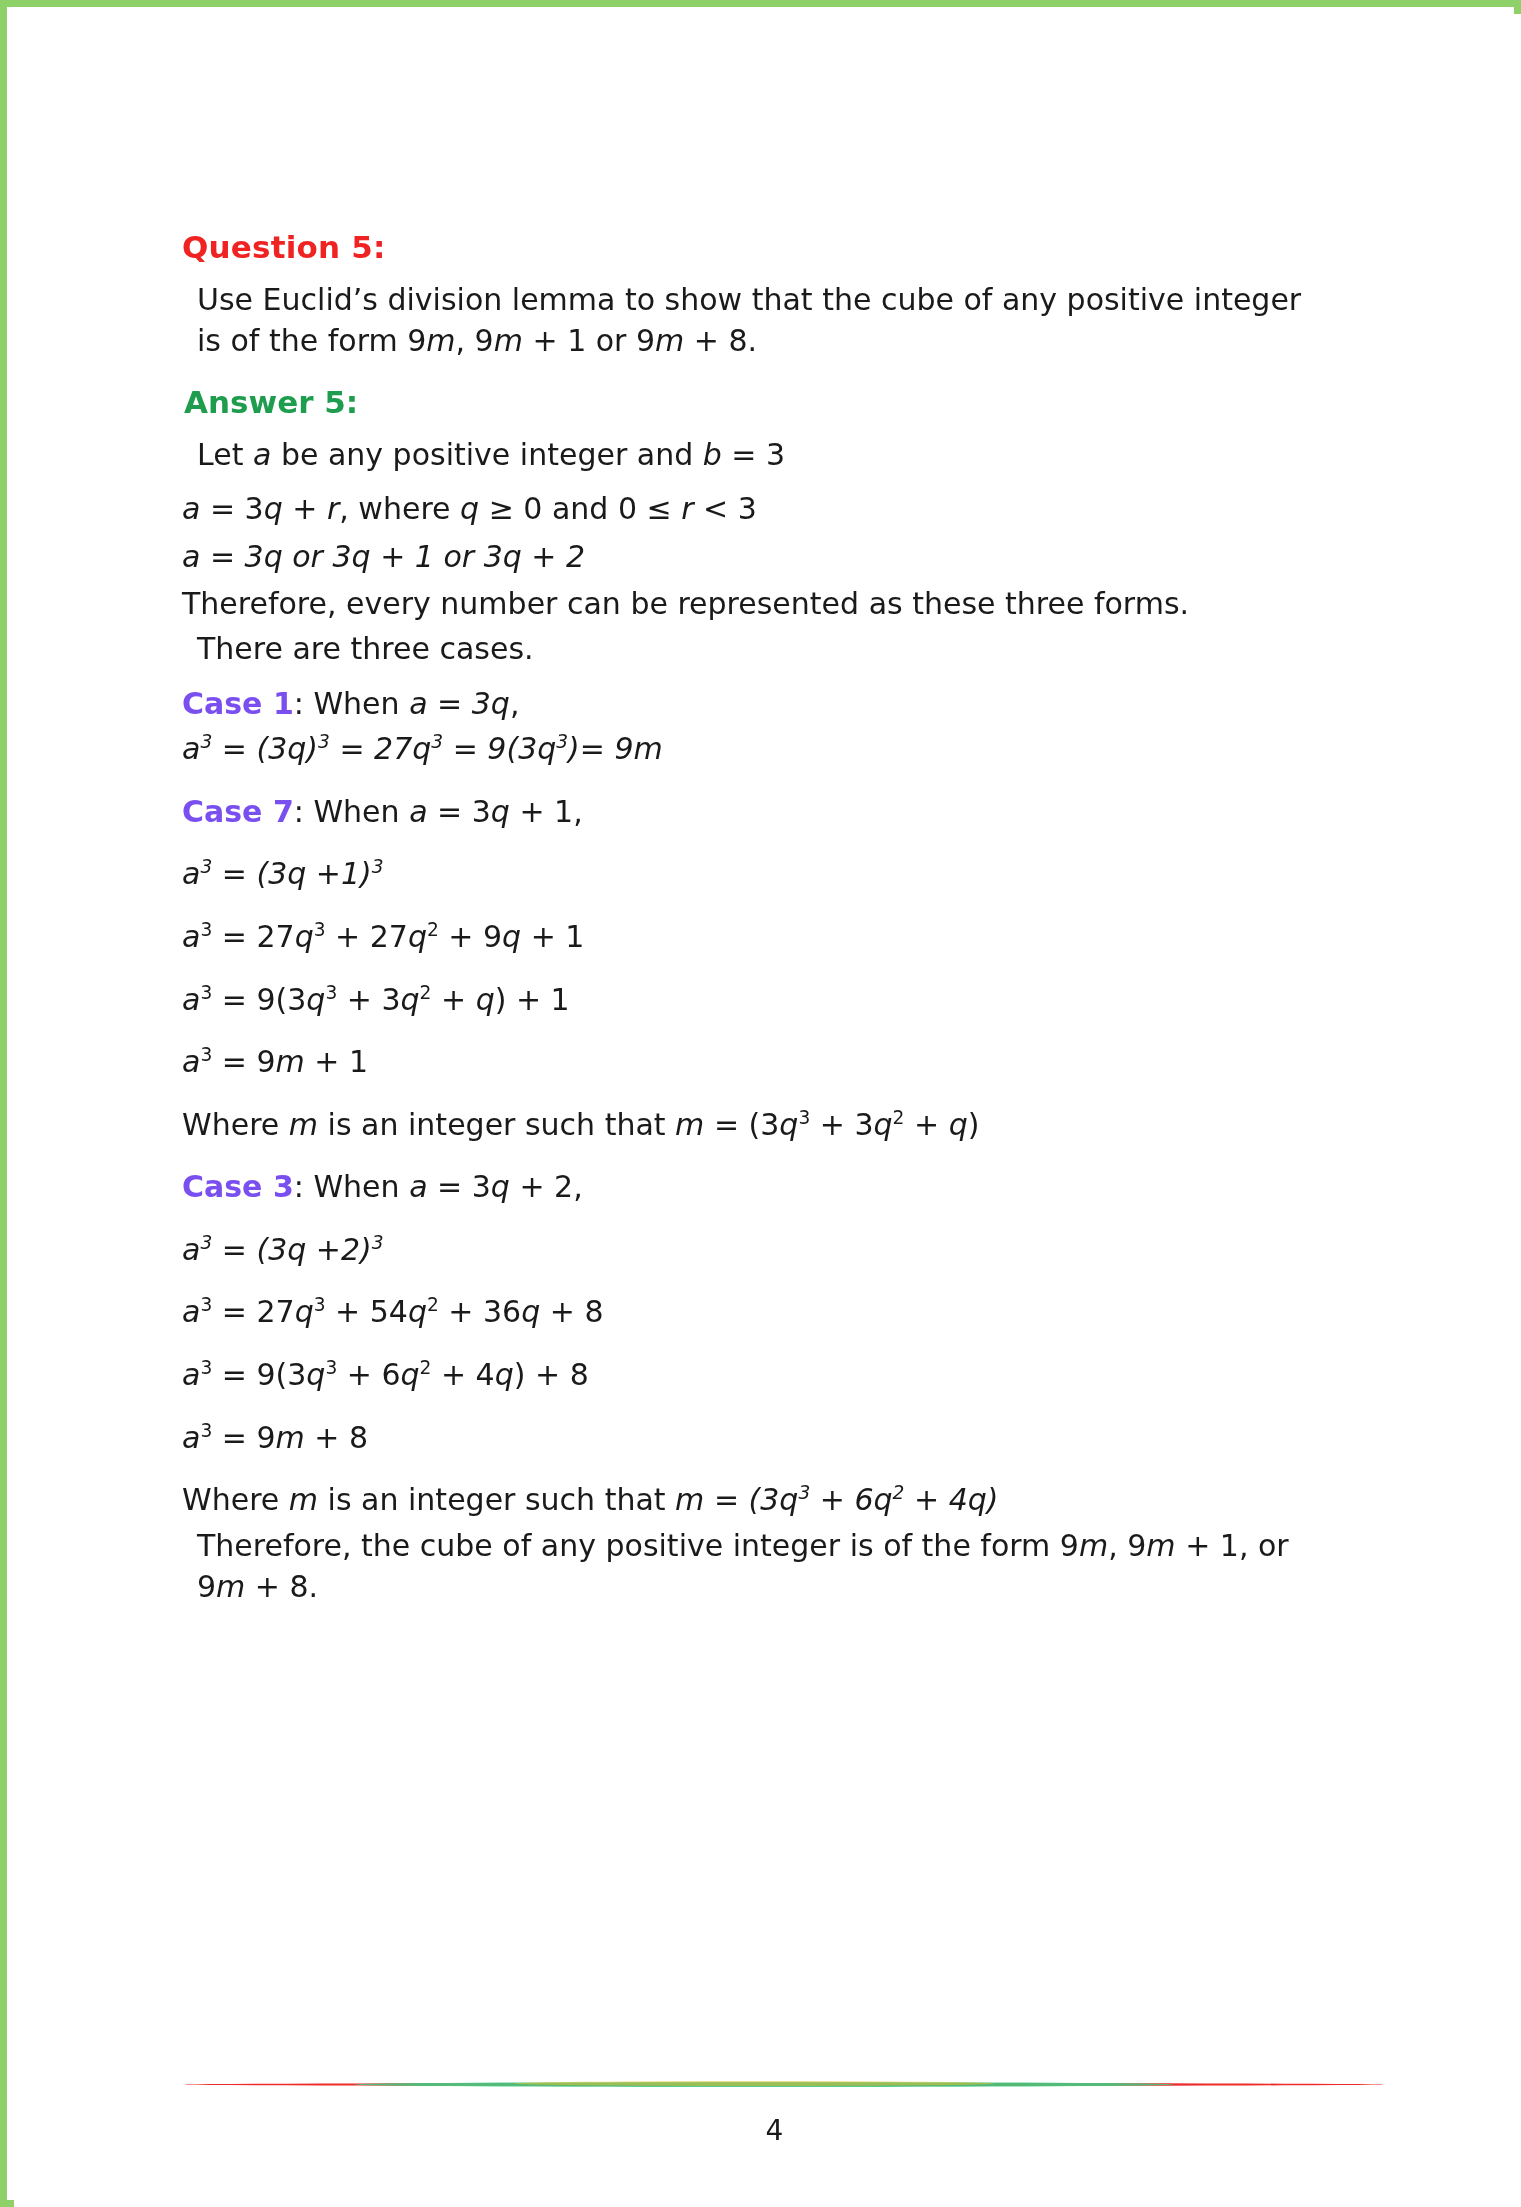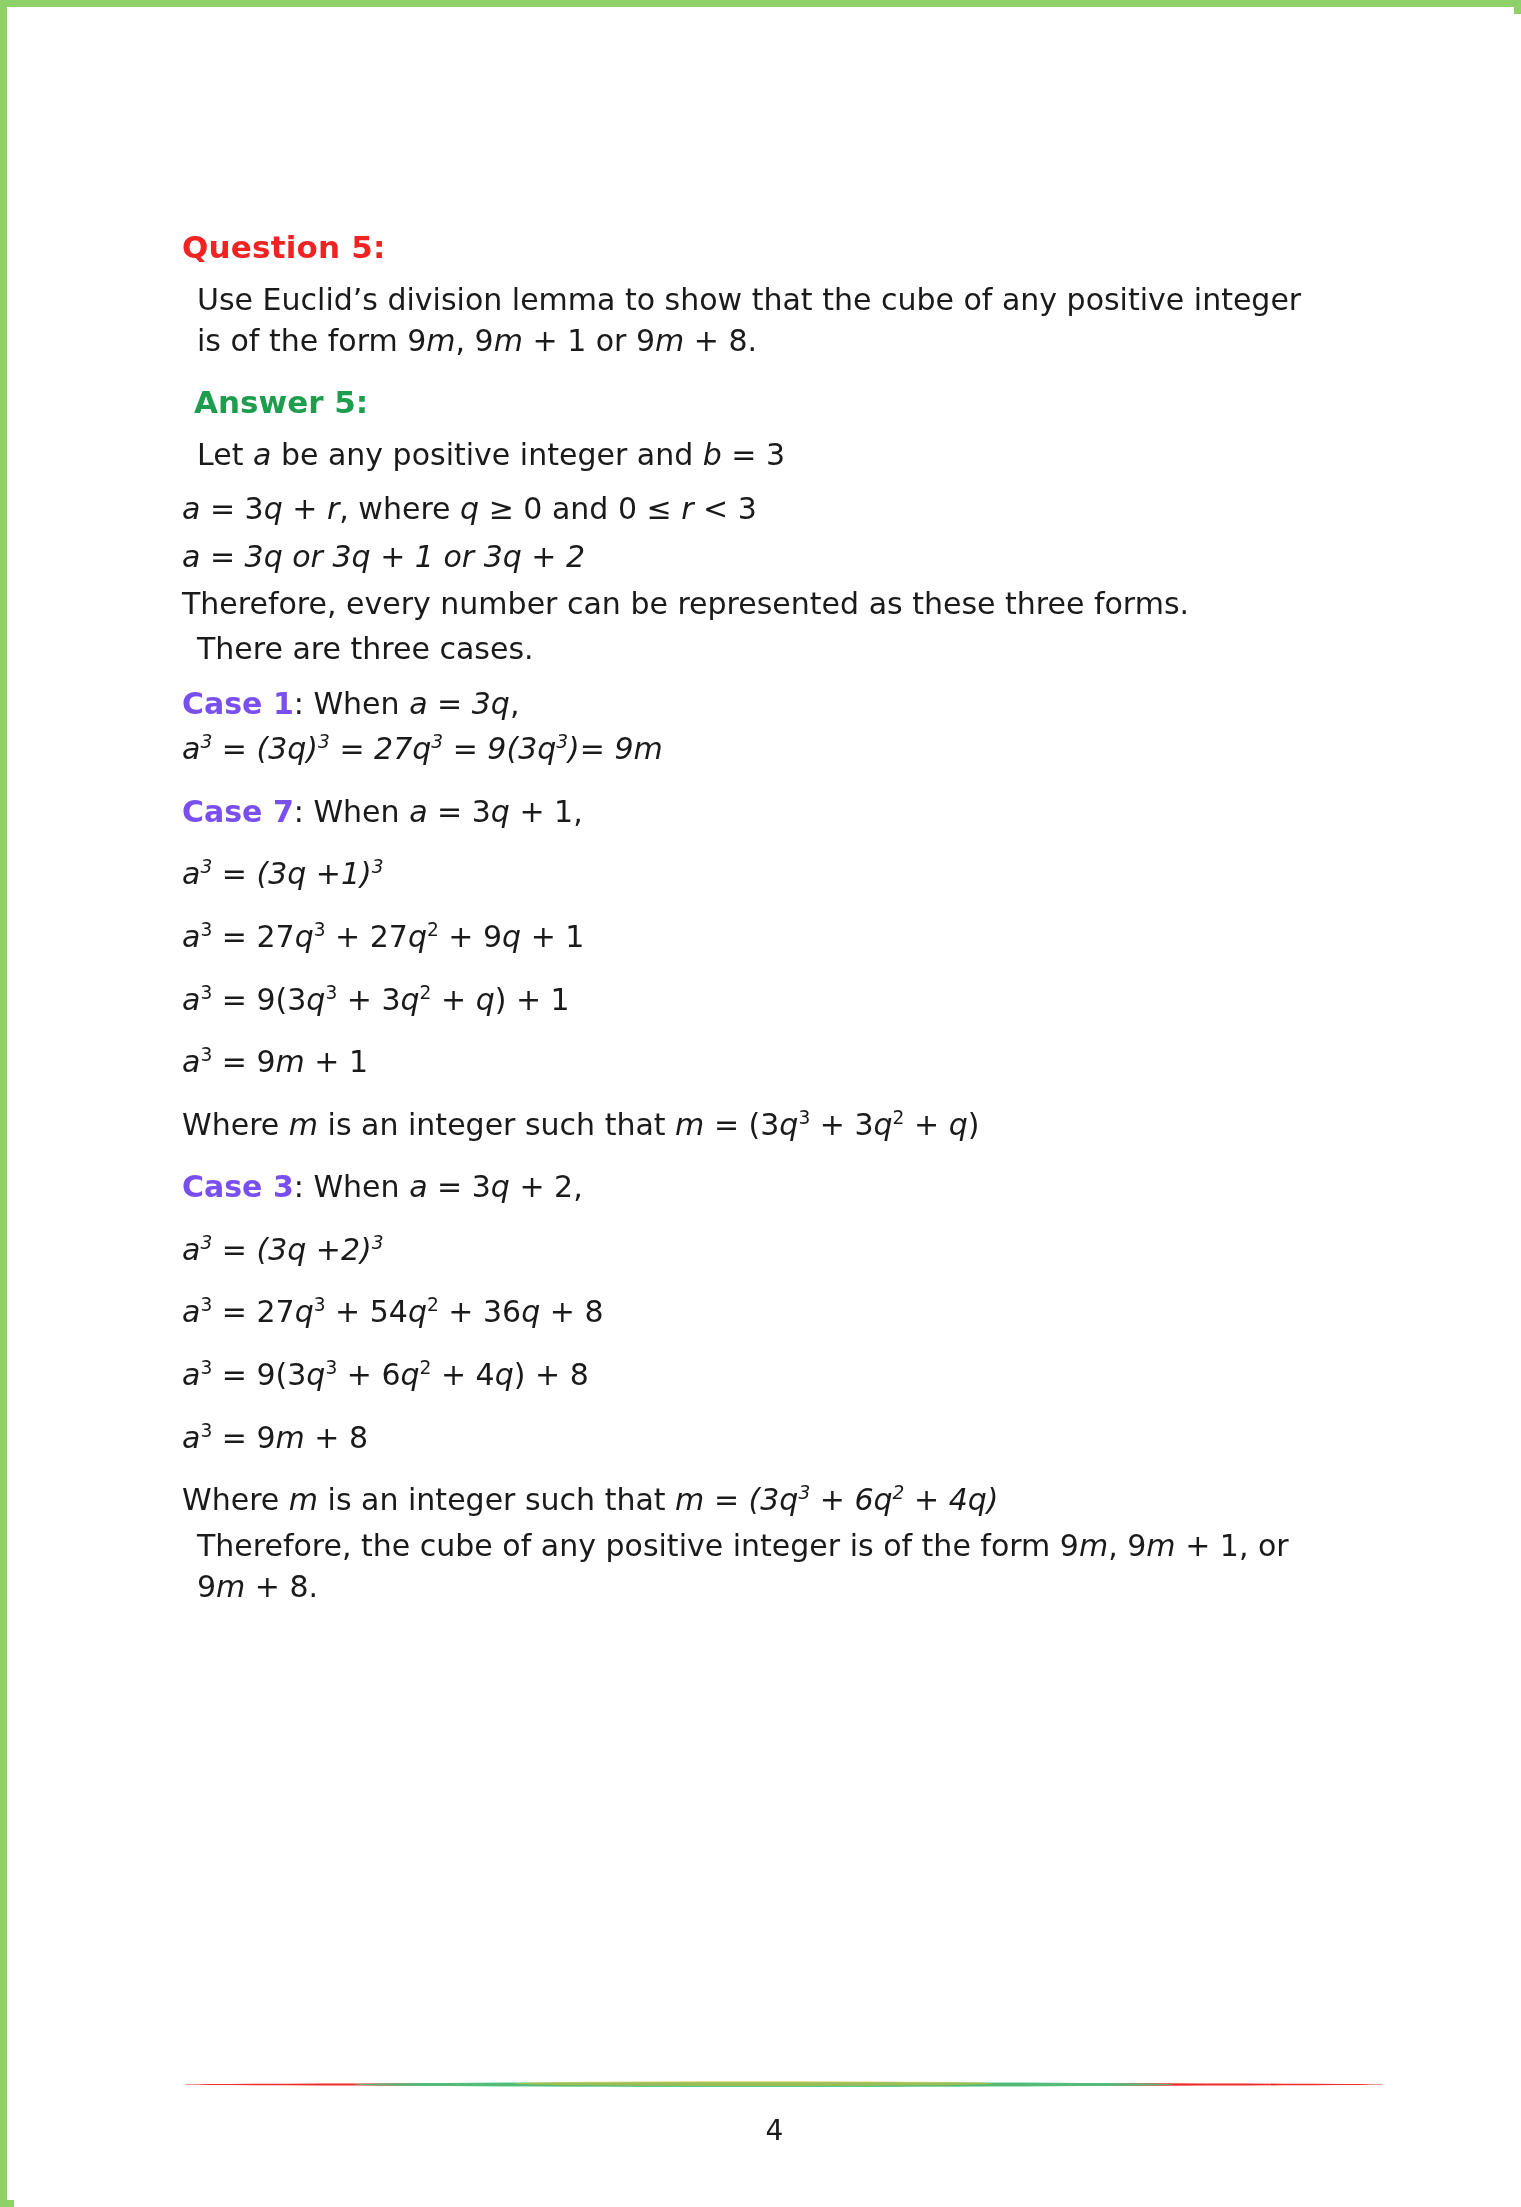--- a/index.html
+++ b/index.html
@@ -39,21 +39,21 @@
     color: #f02323;
     font-weight: bold;
     font-size: 31px;
     margin: 0 0 14px 0;
     letter-spacing: .2px;
   }
   .a-head {
     color: #1f9d4e;
     font-weight: bold;
     font-size: 31px;
-    margin: 22px 0 14px 12px;
+    margin: 22px 0 14px 2px;
   }
   .case-head {
     color: #7a4ff0;
     font-weight: bold;
     font-size: 30px;
   }
   p.body {
     font-size: 30px;
     line-height: 1.38;
     color: #1a1a1a;

